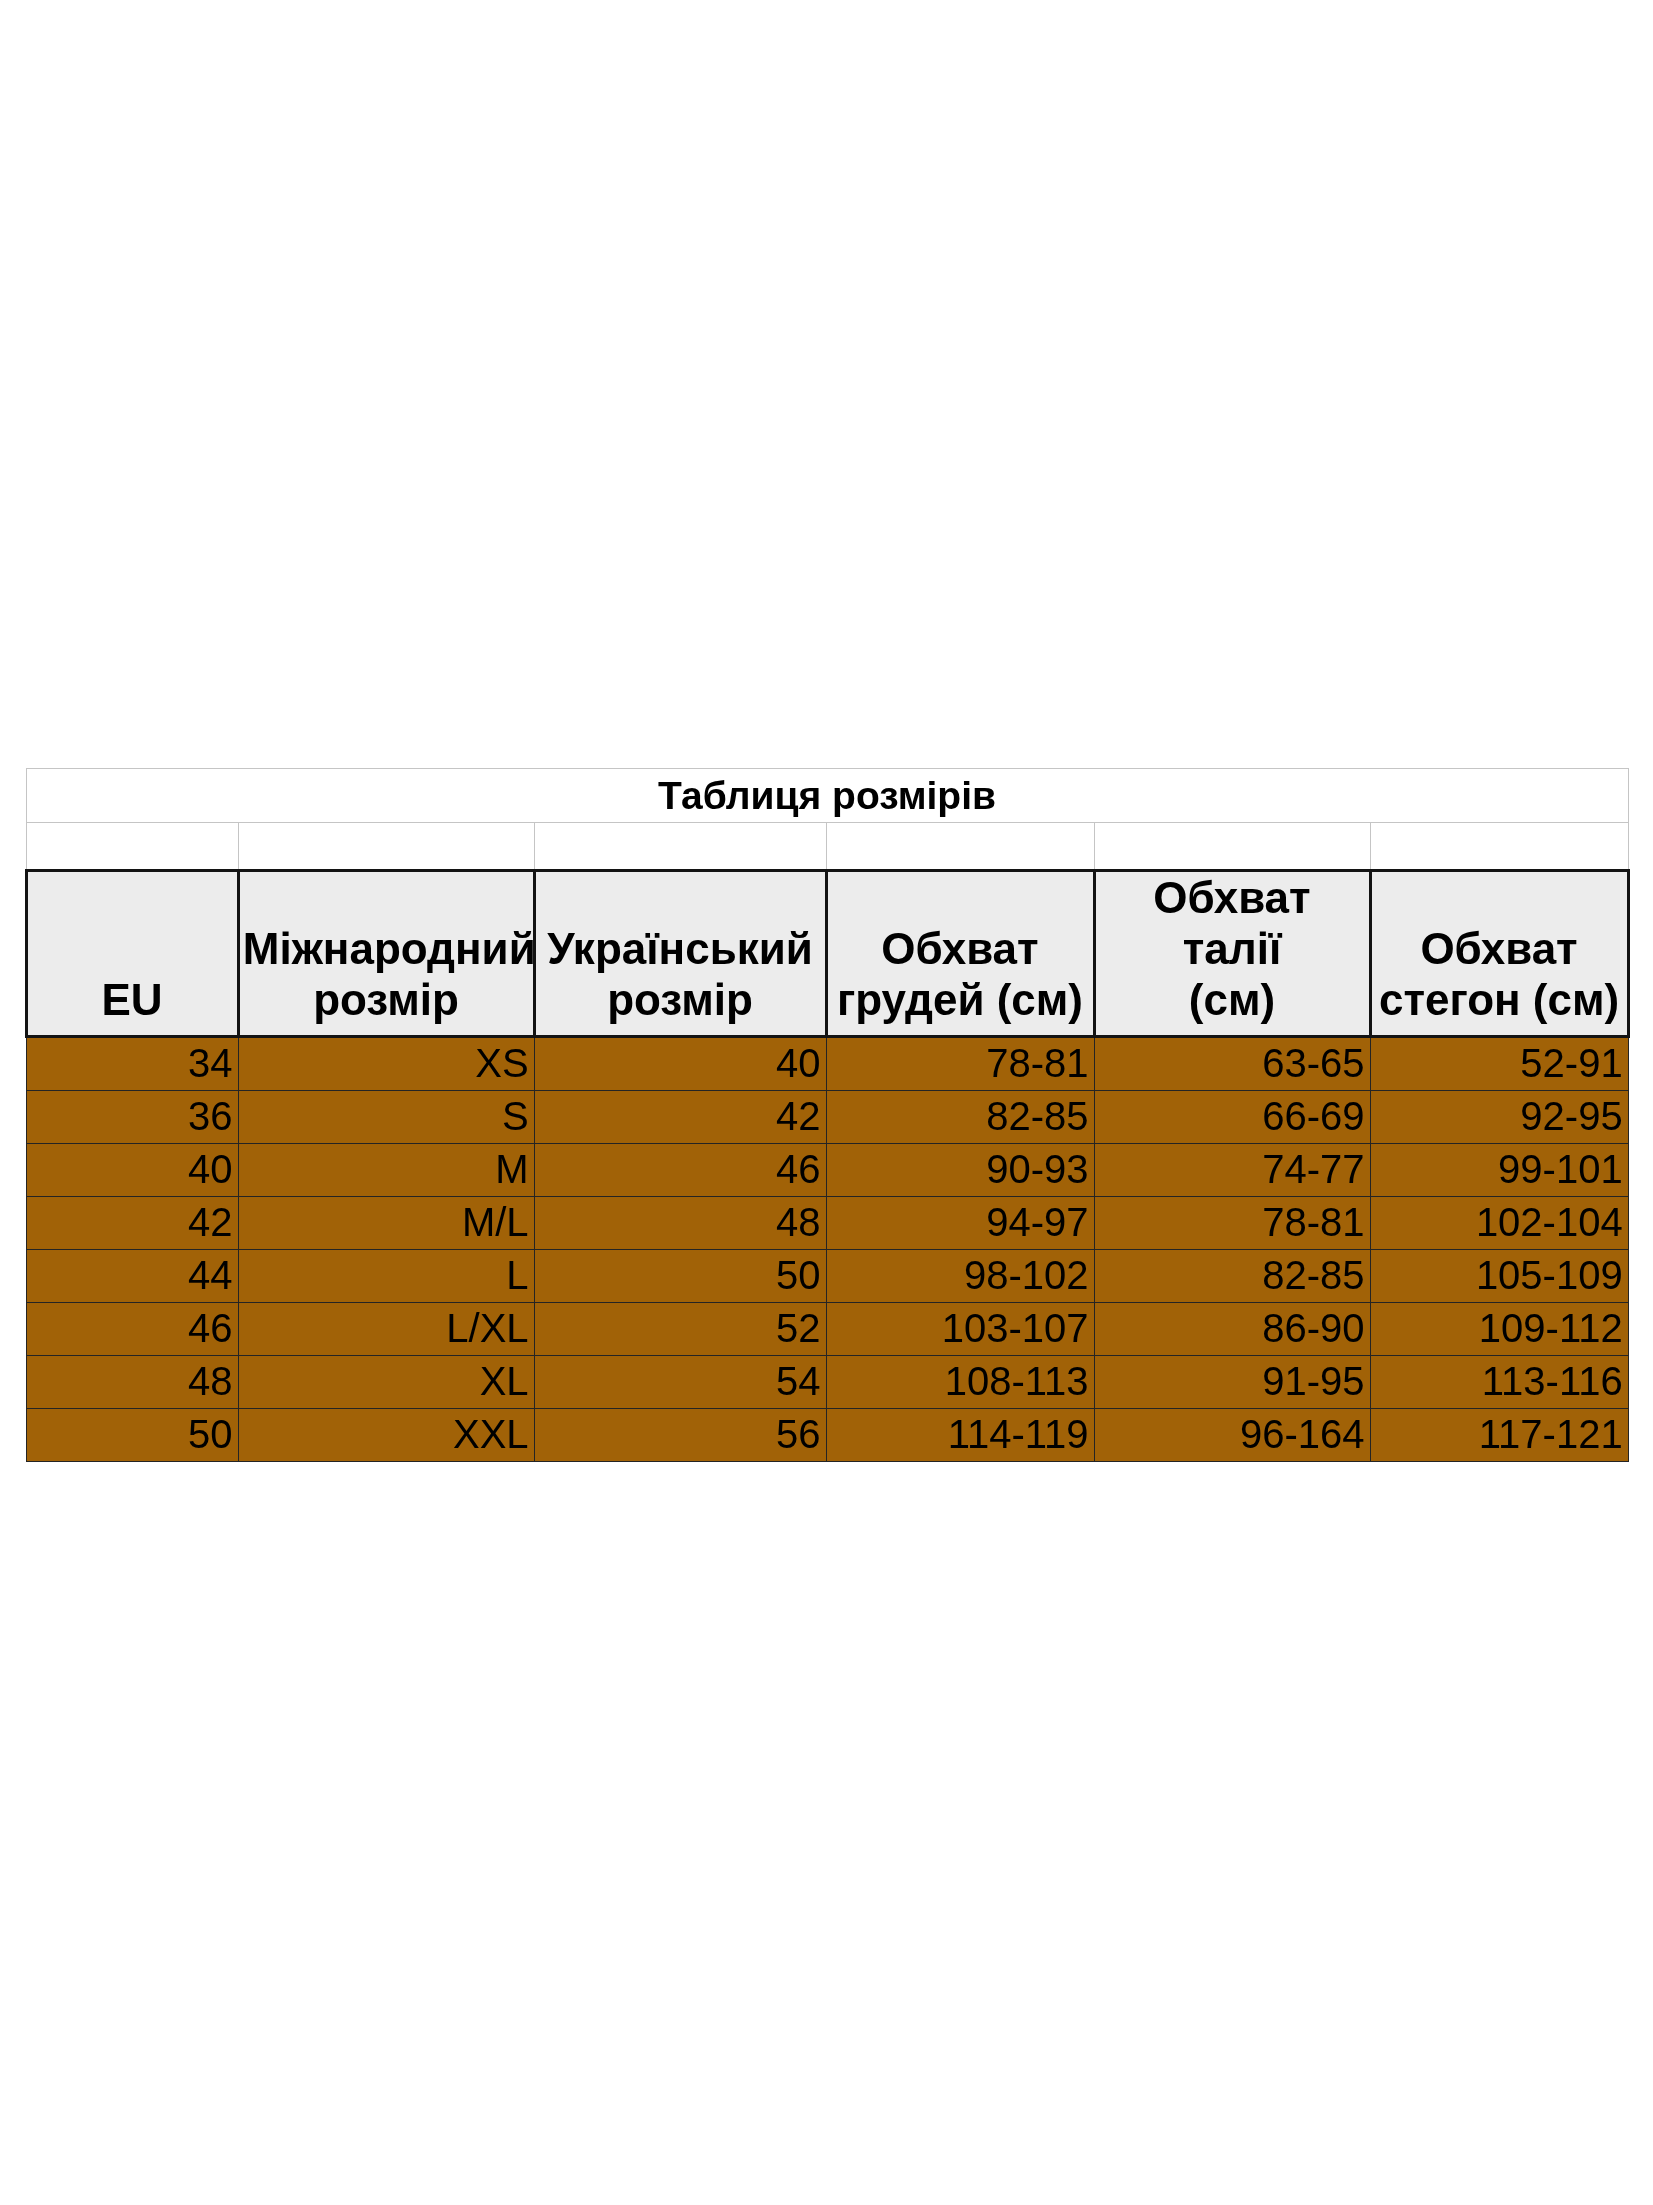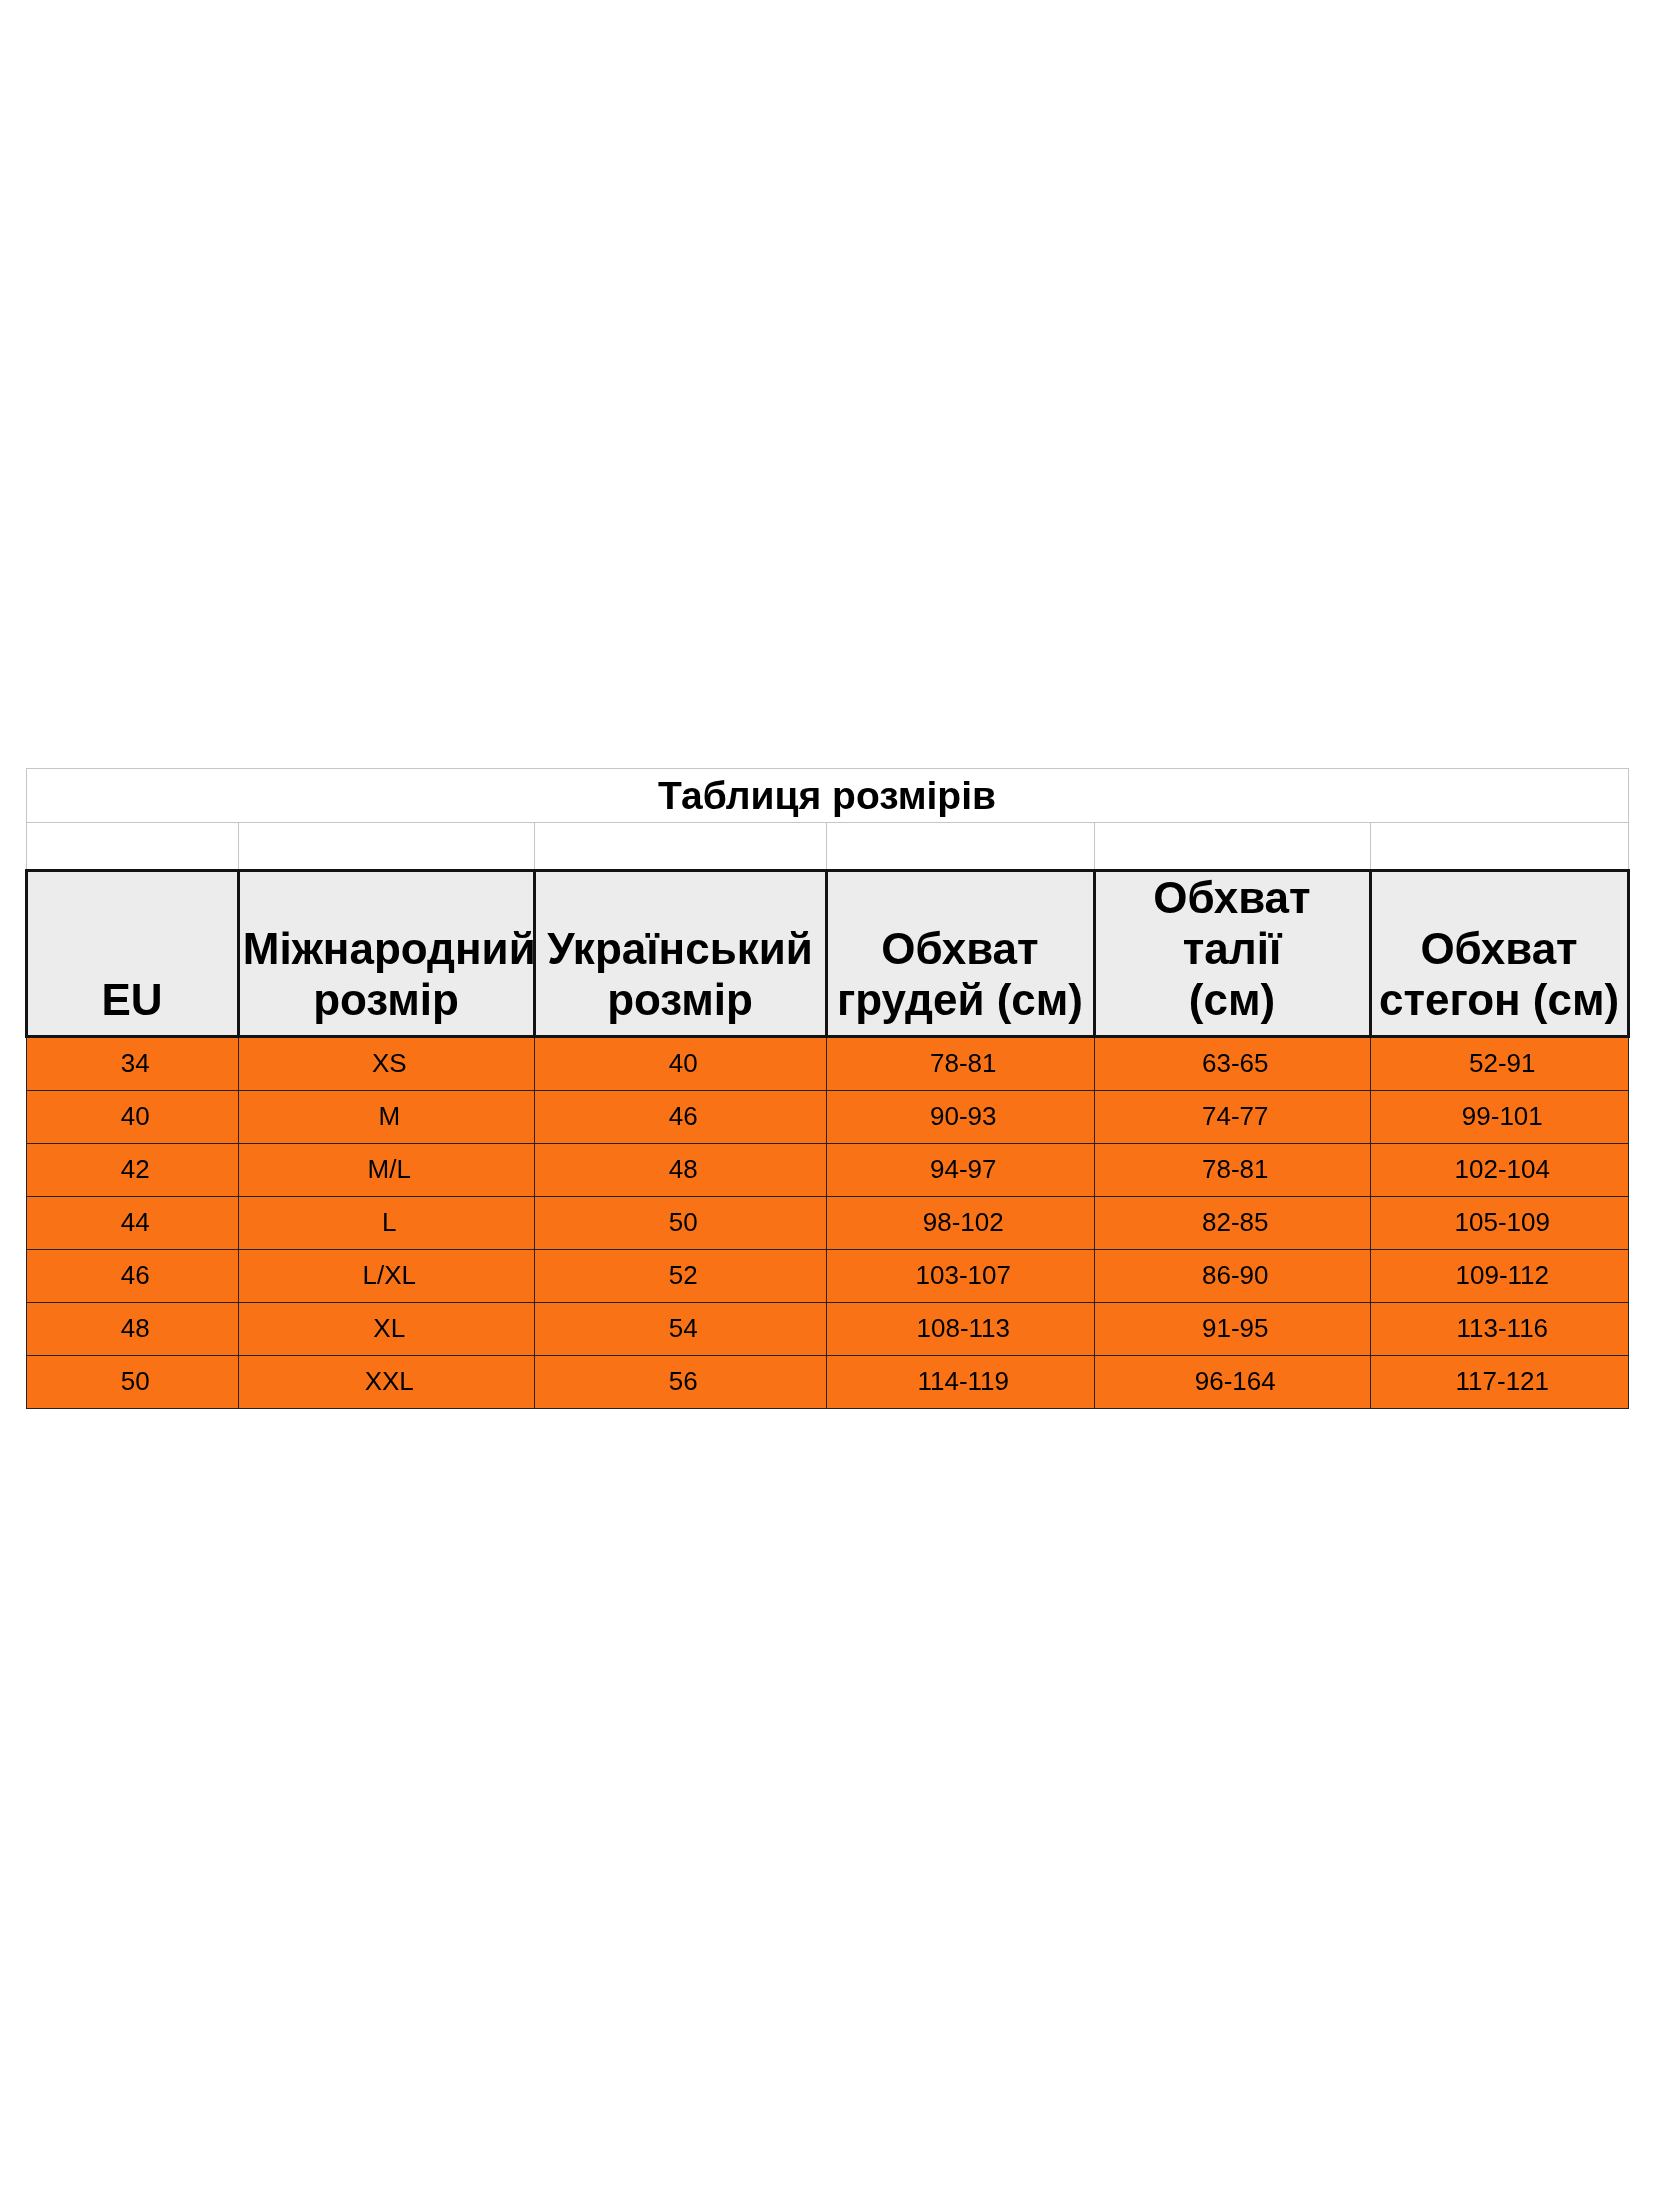--- a/index.html
+++ b/index.html
@@ -52,26 +52,26 @@
     text-align: center;
     vertical-align: bottom;
     padding: 0 3.3px 9.8px 3.3px;
     line-height: 1.16;
     white-space: pre-line;
   }
   
   td.data-cell {
     border: 1.6px solid #242424;
     height: 52px;
-    font-size: 26px;
+    font-size: 40px;
     font-weight: normal;
-    text-align: center;
+    text-align: right;
     vertical-align: middle;
     padding: 0 4.9px 0 11.4px;
-    background: #f97316;
+    background: #a16207;
     white-space: nowrap;
     overflow: hidden;
   }
 </style>
 </head>
 <body>
 
 <div class="table-wrap">
   <table class="size-table">
     <colgroup>
@@ -109,20 +109,28 @@
         </tr>
     </tbody>
     <tbody id="data-rows">
         <tr>
           <td class="data-cell">34</td>
           <td class="data-cell">XS</td>
           <td class="data-cell">40</td>
           <td class="data-cell">78-81</td>
           <td class="data-cell">63-65</td>
           <td class="data-cell">52-91</td>
+        </tr>
+        <tr>
+          <td class="data-cell">36</td>
+          <td class="data-cell">S</td>
+          <td class="data-cell">42</td>
+          <td class="data-cell">82-85</td>
+          <td class="data-cell">66-69</td>
+          <td class="data-cell">92-95</td>
         </tr>
         <tr>
           <td class="data-cell">40</td>
           <td class="data-cell">M</td>
           <td class="data-cell">46</td>
           <td class="data-cell">90-93</td>
           <td class="data-cell">74-77</td>
           <td class="data-cell">99-101</td>
         </tr>
         <tr>

